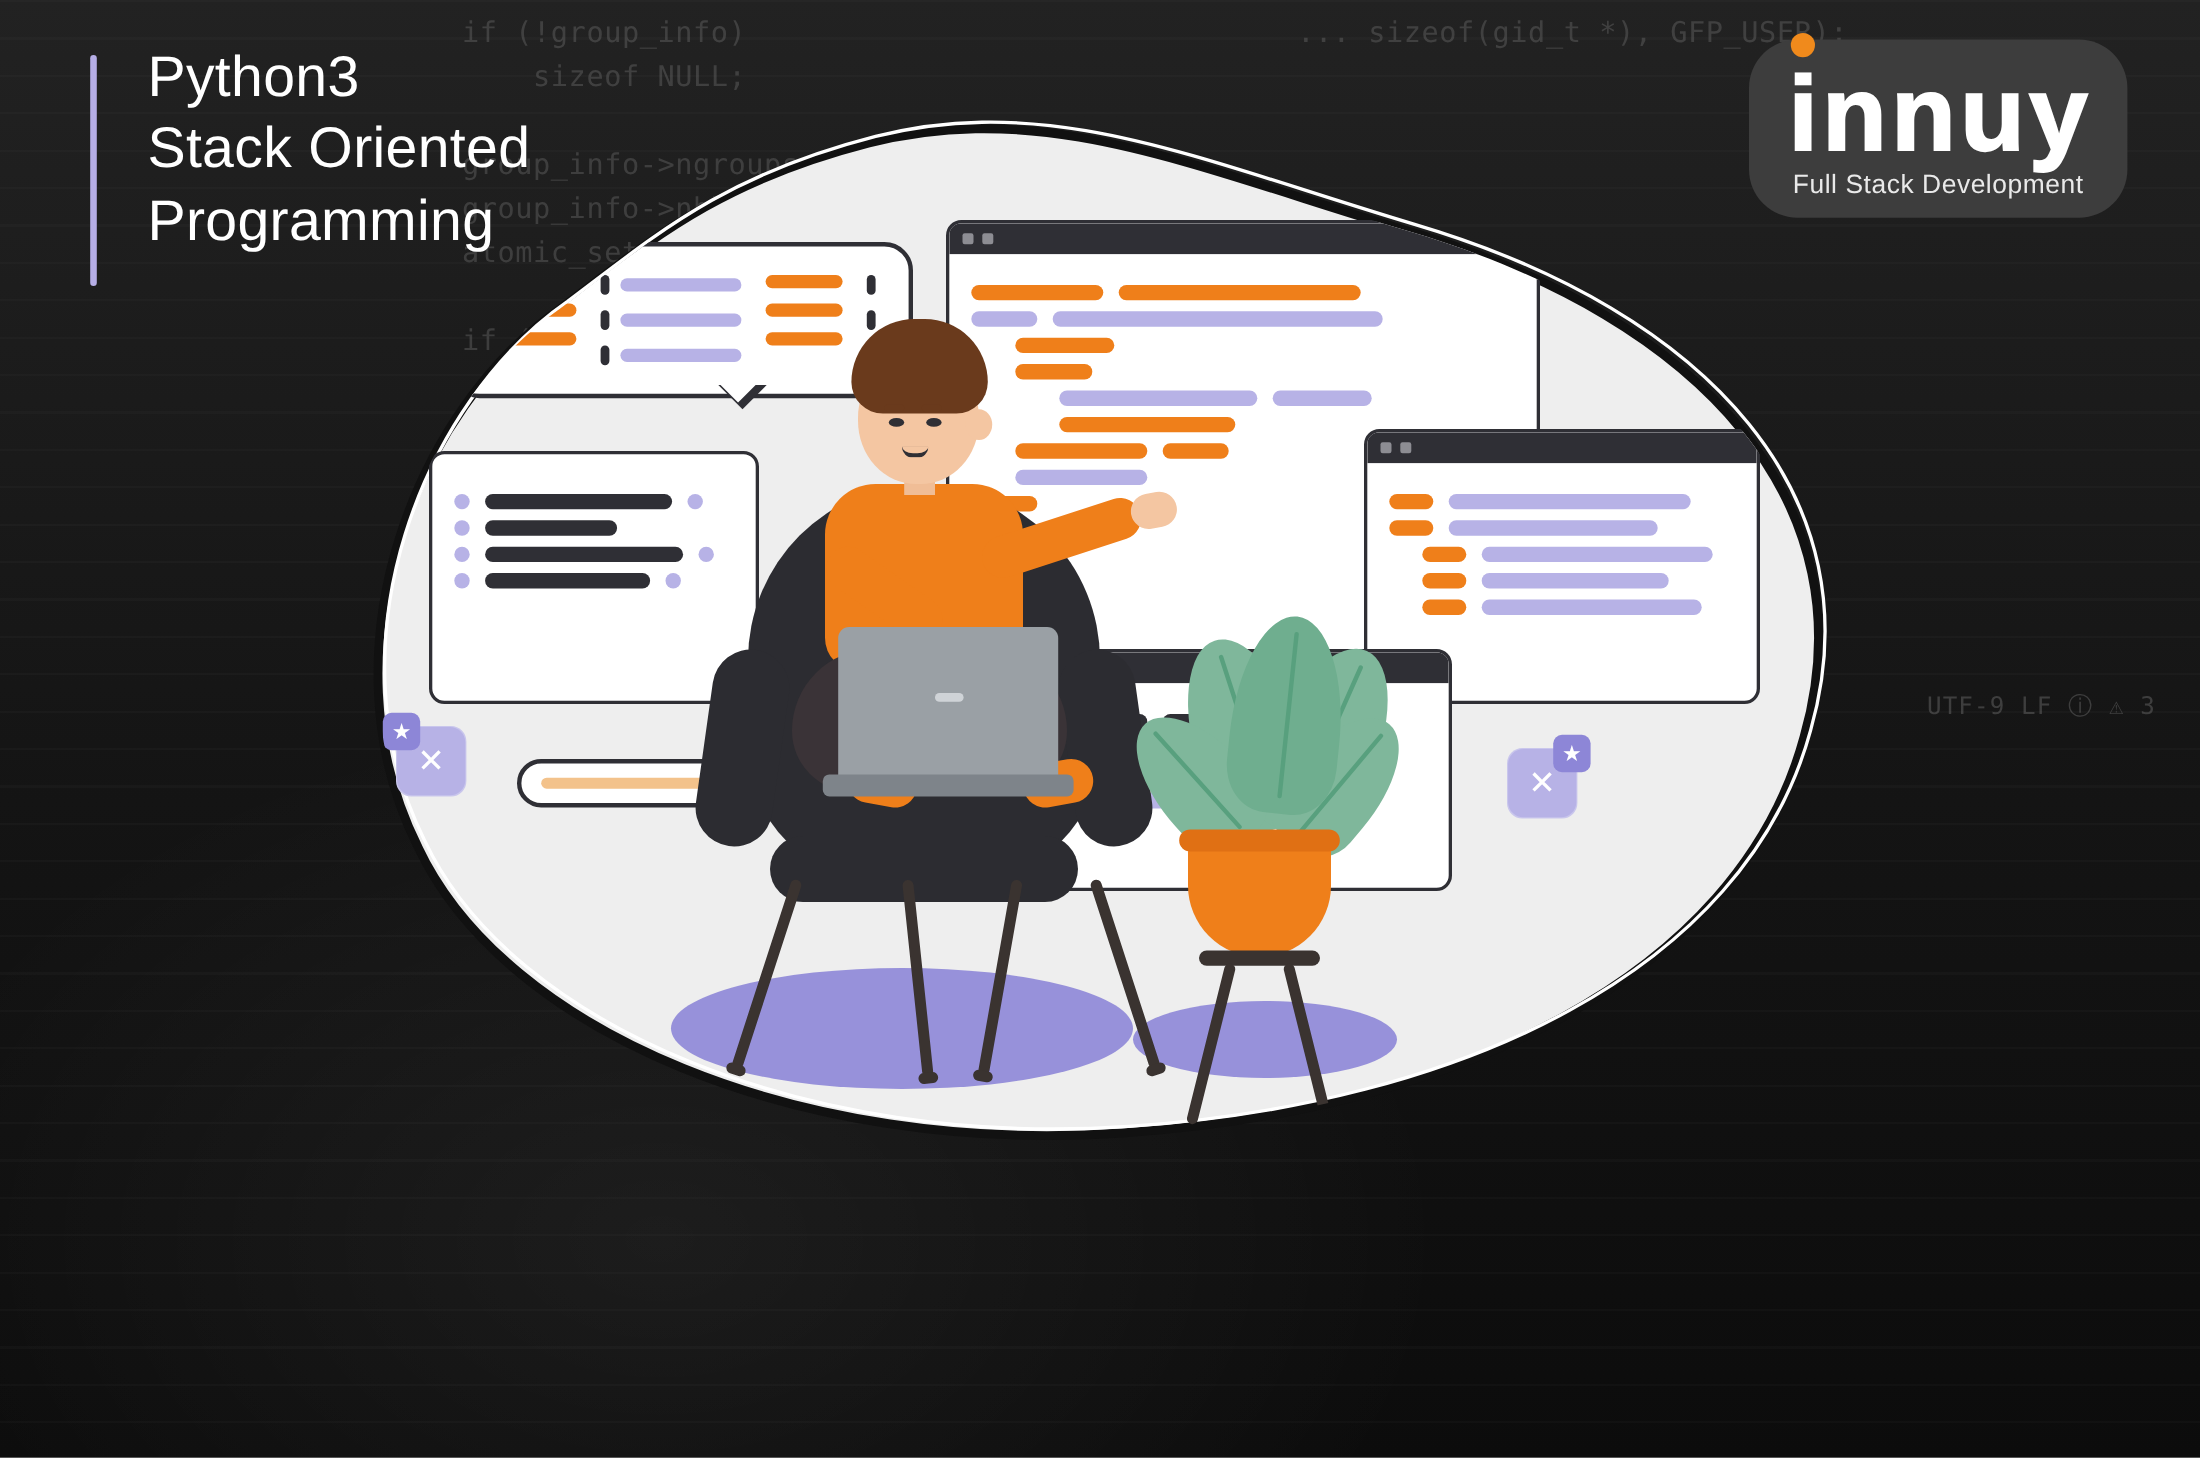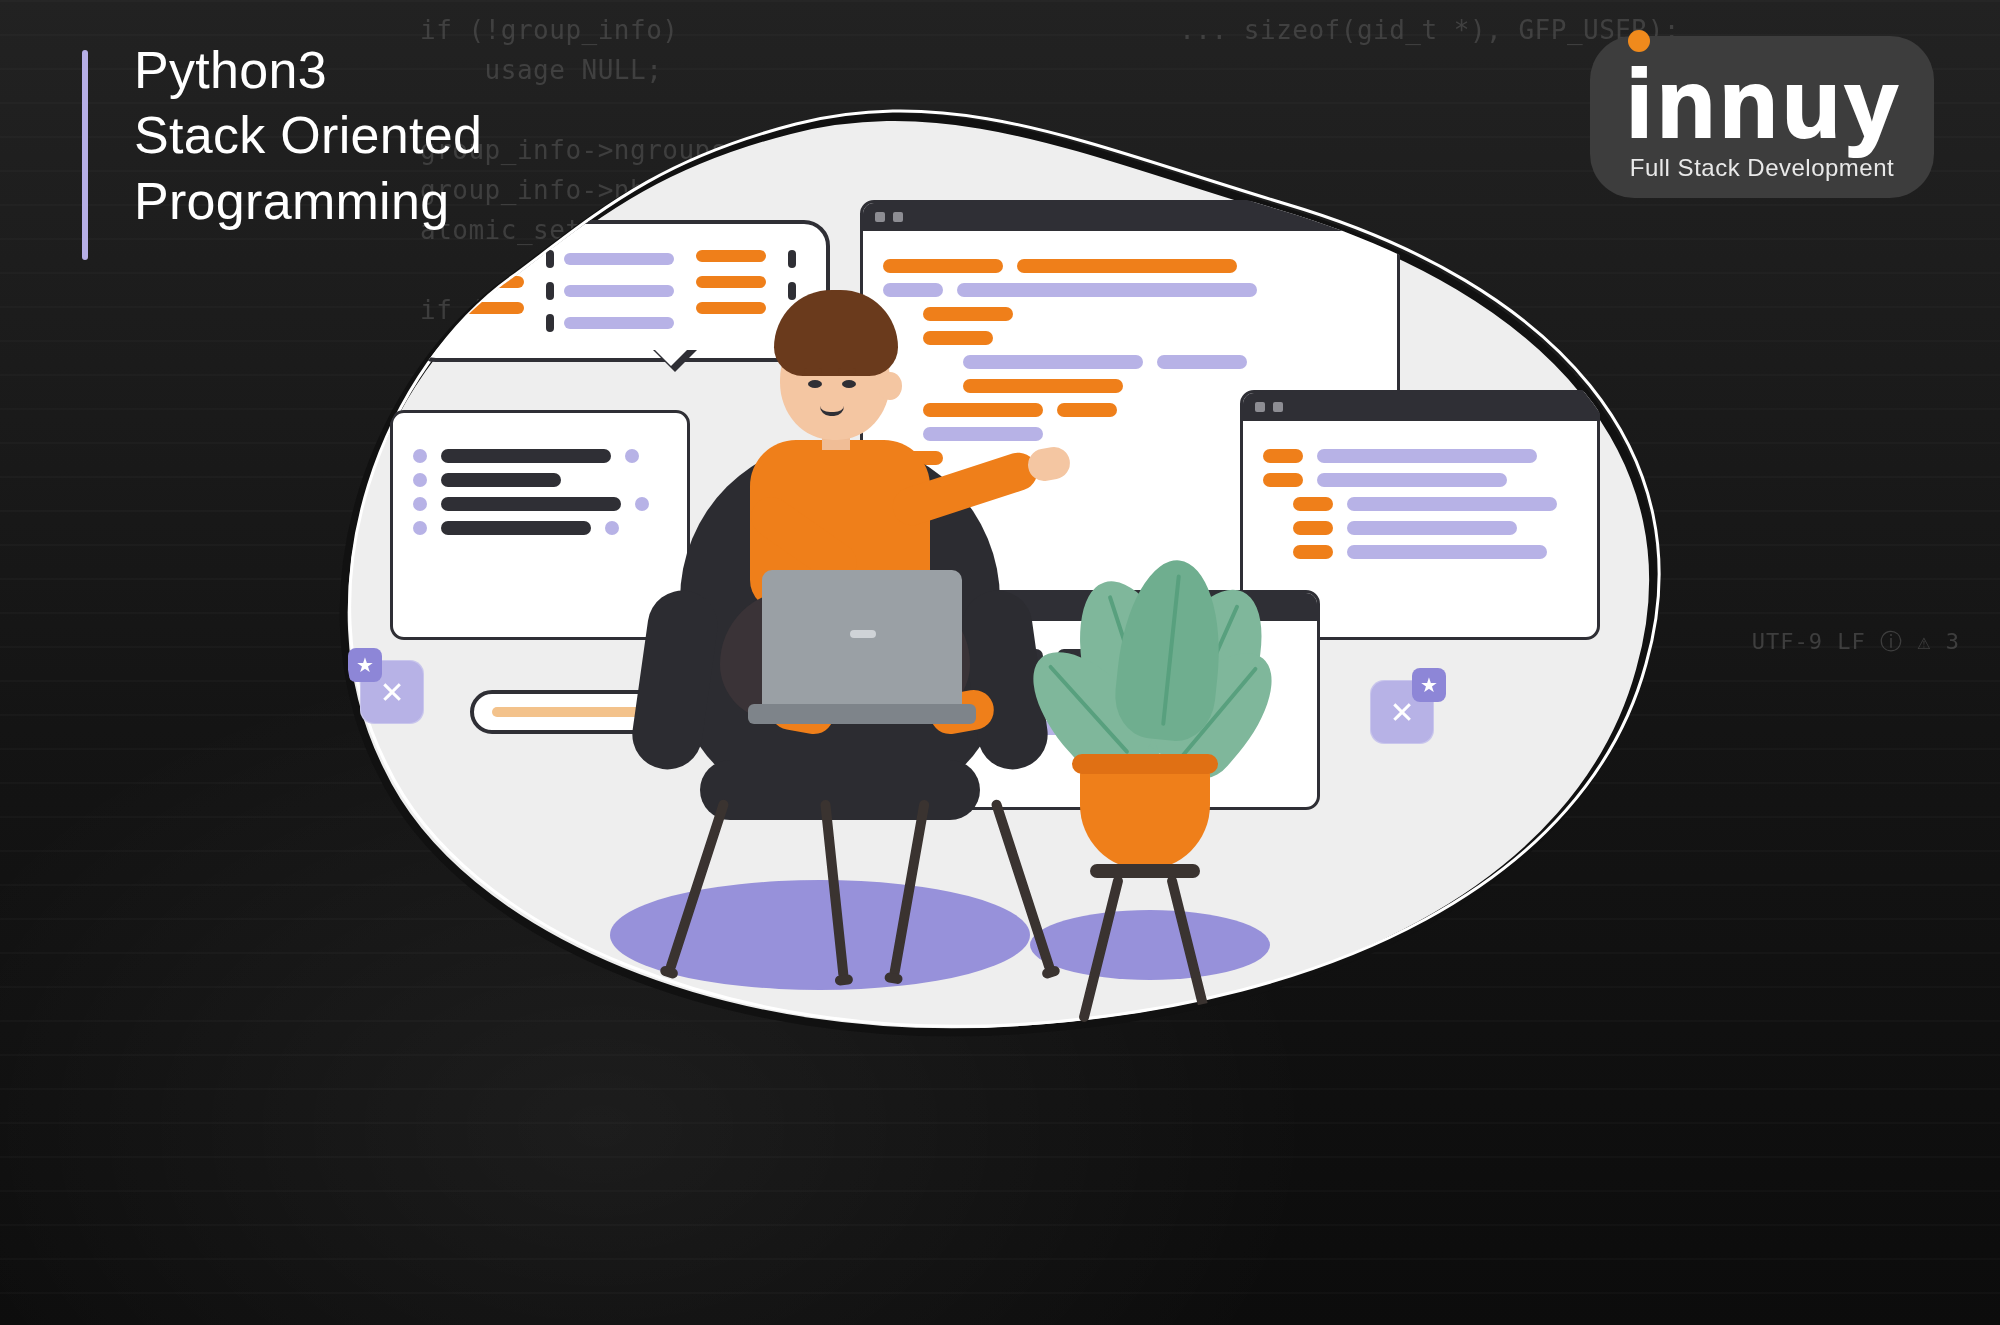--- a/index.html
+++ b/index.html
@@ -188,21 +188,21 @@
   font-family: ui-monospace, monospace; opacity:.45;
 }
 </style>
 </head>
 <body>
 
 <div class="stage">
   <div class="backdrop"></div>
 
   <pre class="faint-code"><span>if (!group_info)                               ... sizeof(gid_t *), GFP_USER);</span>
-<span>    usage NULL;</span>
+<span>    sizeof NULL;</span>
 <span></span>
 <span>group_info-&gt;ngroups = gidsetsize;</span>
 <span>group_info-&gt;nblocks = nblocks;</span>
 <span>atomic_set(&amp;group_info-&gt;usage</span>
 <span></span>
 <span>if (gidsetsize &lt;= ...</span>
 <span>    group_info</span></pre>
 
   <div class="tl">
     <div class="rule"></div>

